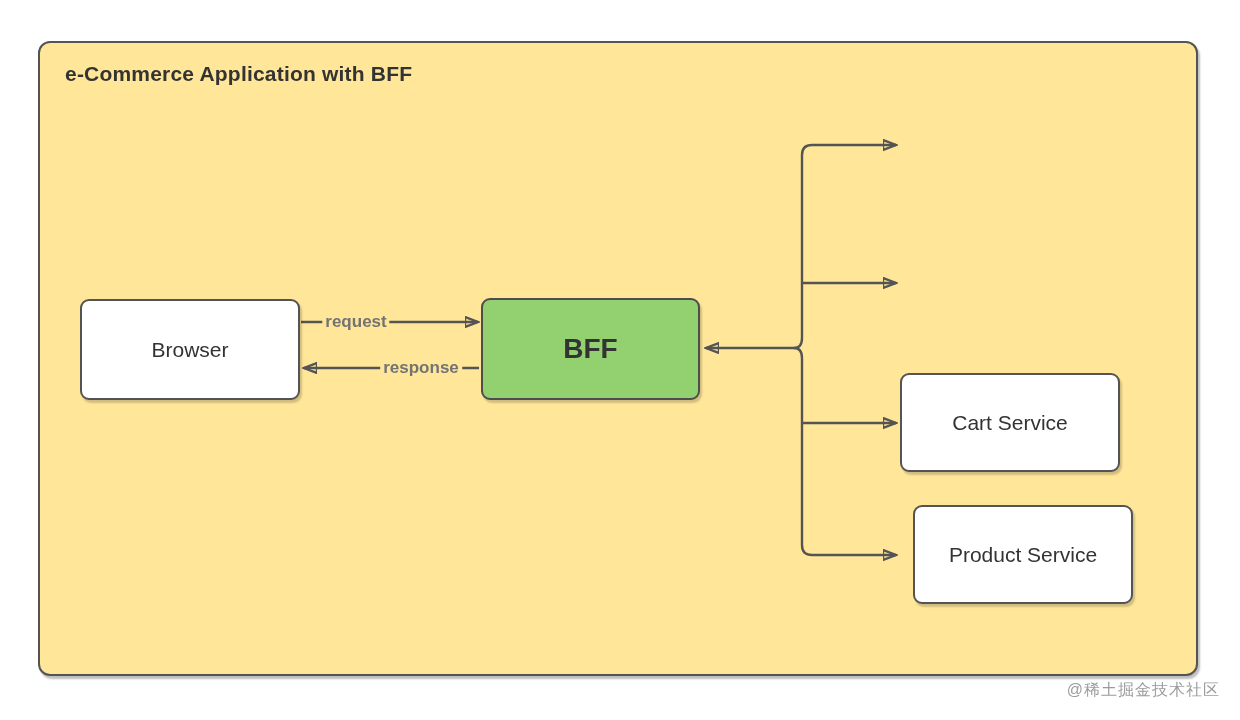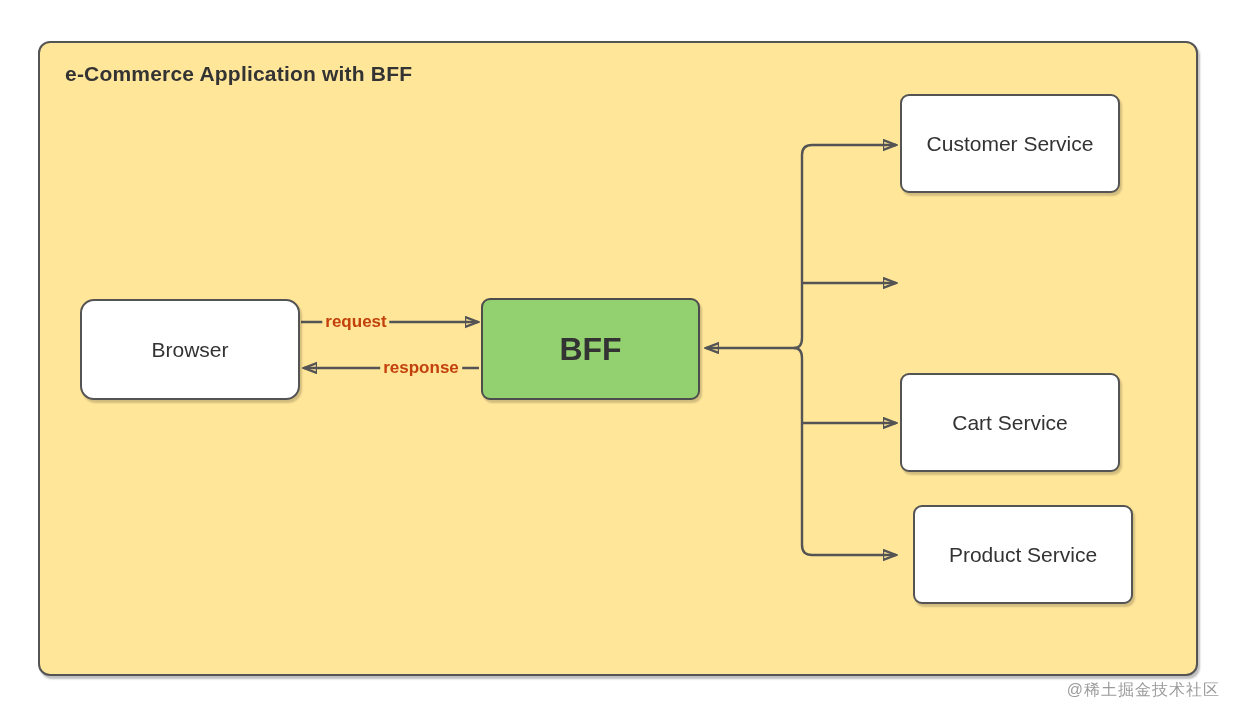--- a/index.html
+++ b/index.html
@@ -45,26 +45,26 @@
     background: #ffffff;
     border: 2px solid #545454;
     border-radius: 9px;
     box-shadow: 2px 3px 2px rgba(0,0,0,0.18);
     display: flex;
     align-items: center;
     justify-content: center;
     font-size: 21px;
     color: #333333;
   }
-  .node-browser  { left: 80px;  top: 299px; width: 220px; height: 101px; border-radius: 14px; }
+  .node-browser  { left: 80px;  top: 299px; width: 220px; height: 101px; }
   .node-bff {
     left: 481px; top: 298px; width: 219px; height: 102px;
     background: #92D070;
     border-color: #4D4D4D;
-    font-size: 32px;
+    font-size: 28px;
     font-weight: bold;
   }
   .node-service { left: 900px; width: 220px; height: 99px; }
   .node-customer { top: 94px;  }
   .node-order    { top: 233px; }
   .node-cart     { top: 373px; }
   .node-product  { top: 505px; margin-left: 13px; }
 
   
   svg.connectors {
@@ -80,21 +80,21 @@
     stroke-width: 2.4;
   }
   
   .edge-label {
     position: absolute;
     transform: translate(-50%, -50%);
     background: #FFE699;
     padding: 0 3px;
     font-size: 17px;
     font-weight: bold;
-    color: #c2410c;
+    color: #737373;
     white-space: nowrap;
   }
   .edge-label-request  { left: 356px; top: 322px; }
   .edge-label-response { left: 421px; top: 368px; }
 
   .watermark {
     position: absolute;
     right: 20px;
     top: 680px;
     font-size: 16px;
@@ -133,21 +133,20 @@
     <path d="M 802 423 L 896 423" marker-end="url(#arrow)"></path>
   </svg>
 
   <div class="edge-label edge-label-request">request</div>
   <div class="edge-label edge-label-response">response</div>
 
   <div class="node node-browser">Browser</div>
 
   <div class="node node-bff">BFF</div>
 
-  <div class="node node-service node-customer">Customer Service</div>
 
 
   <div class="node node-service node-cart">Cart Service</div>
 
   <div class="node node-service node-product">Product Service</div>
 
   <div class="watermark">@稀土掘金技术社区</div>
 
 </div>
 

